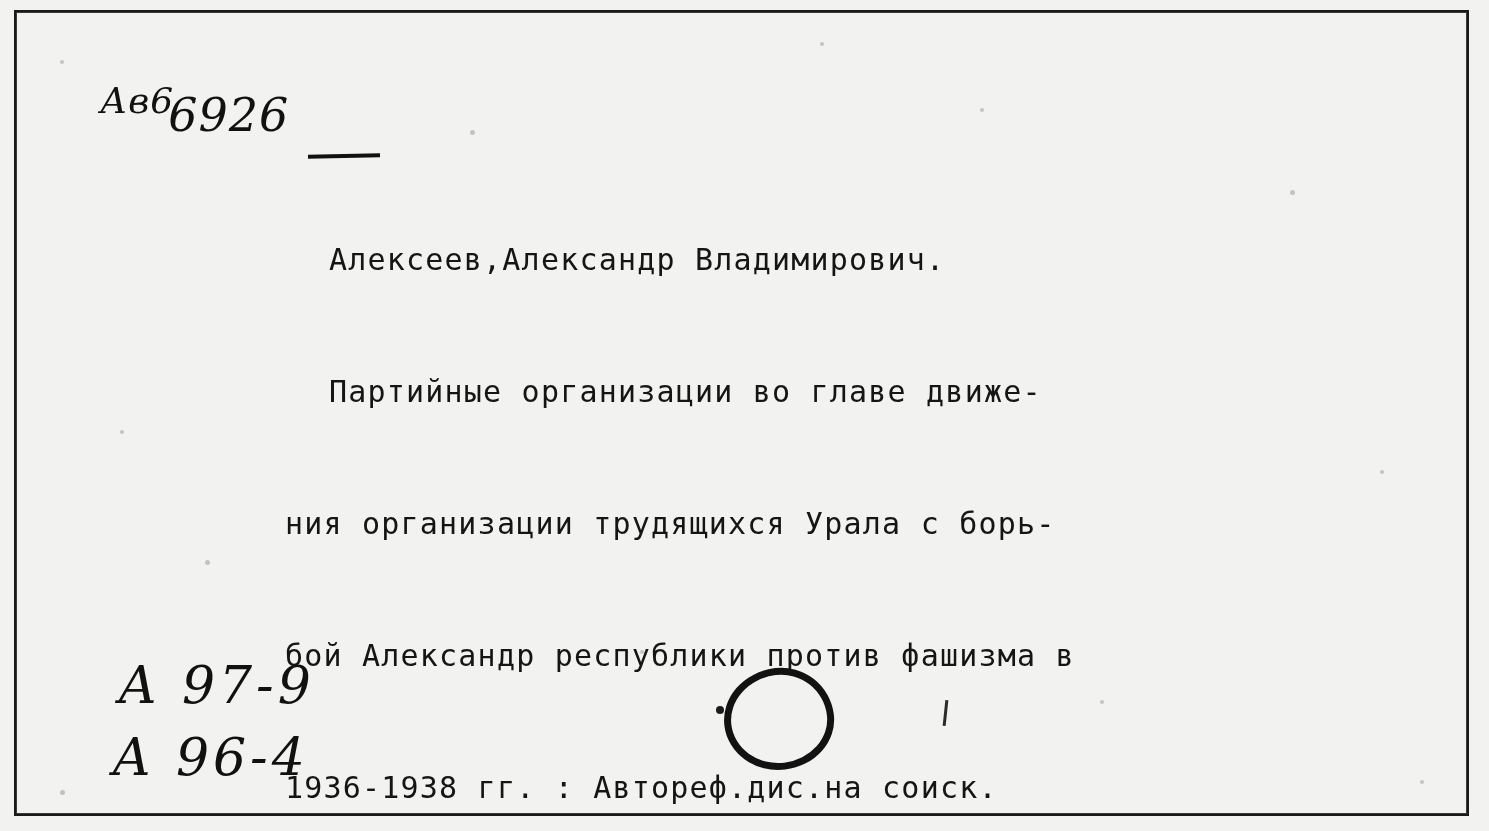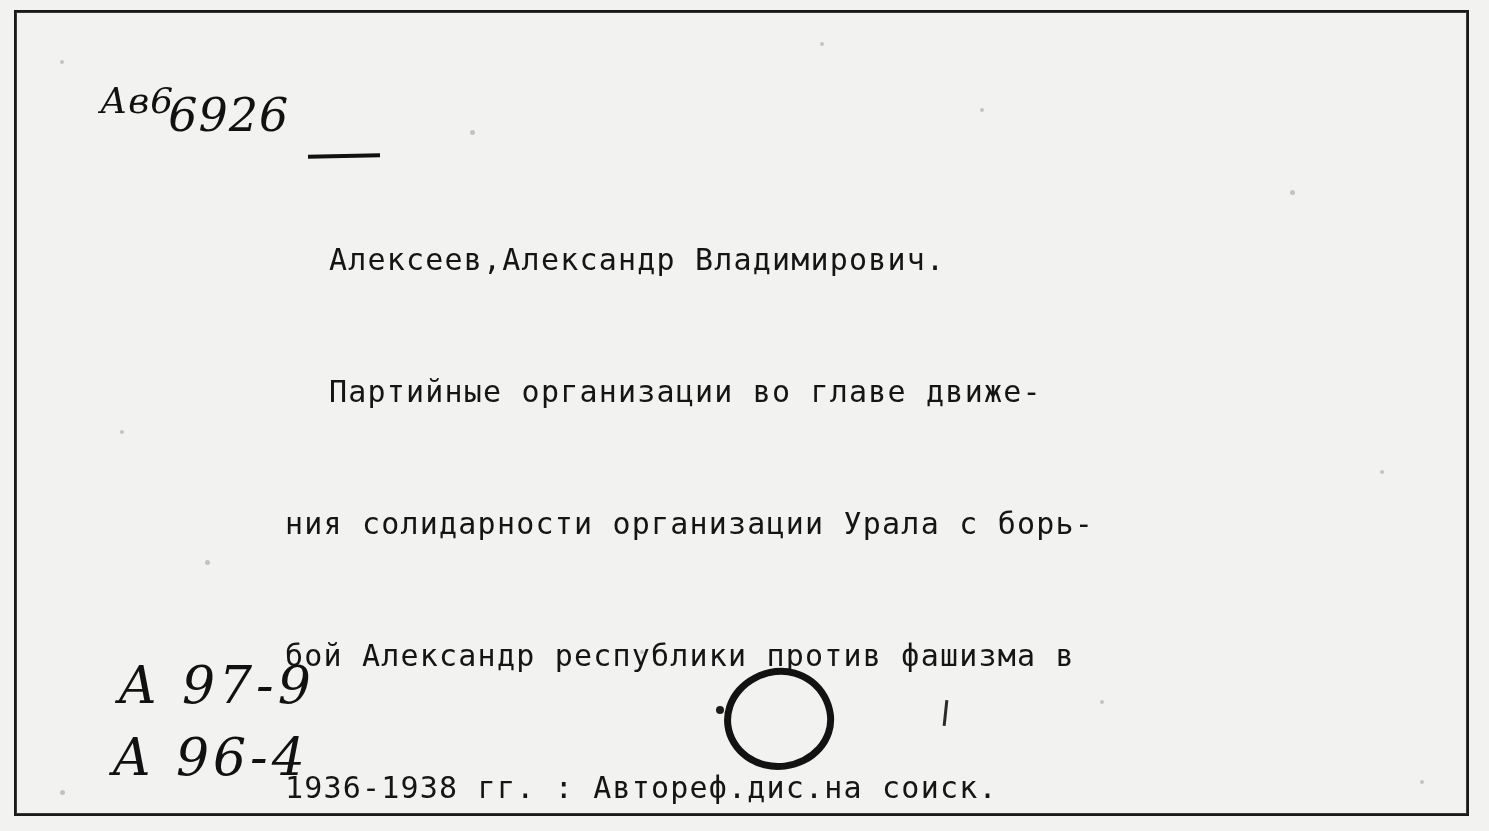--- a/index.html
+++ b/index.html
@@ -174,21 +174,21 @@
   <div class="speckle" style="left:820px;top:42px;width:4px;height:4px;"></div>
 
   <div class="hand" id="callnum-top">
     <span class="big">Ав6</span><span class="frac">6926</span>
     <span class="bar"></span>
   </div>
 
   <div class="typed">
     <span class="line indent">Алексеев,Александр Владимирович.</span>
     <span class="line indent fade-r">Партийные организации во главе движе-</span>
-    <span class="line fade-r">ния солидарности организации Урала с борь-</span>
+    <span class="line fade-r">ния организации трудящихся Урала с борь-</span>
     <span class="line fade-r">бой Александр республики против фашизма в</span>
     <span class="line">1936-1938 гг. : Автореф.дис.на соиск.</span>
     
     
     
     
     
     
   </div>
 

